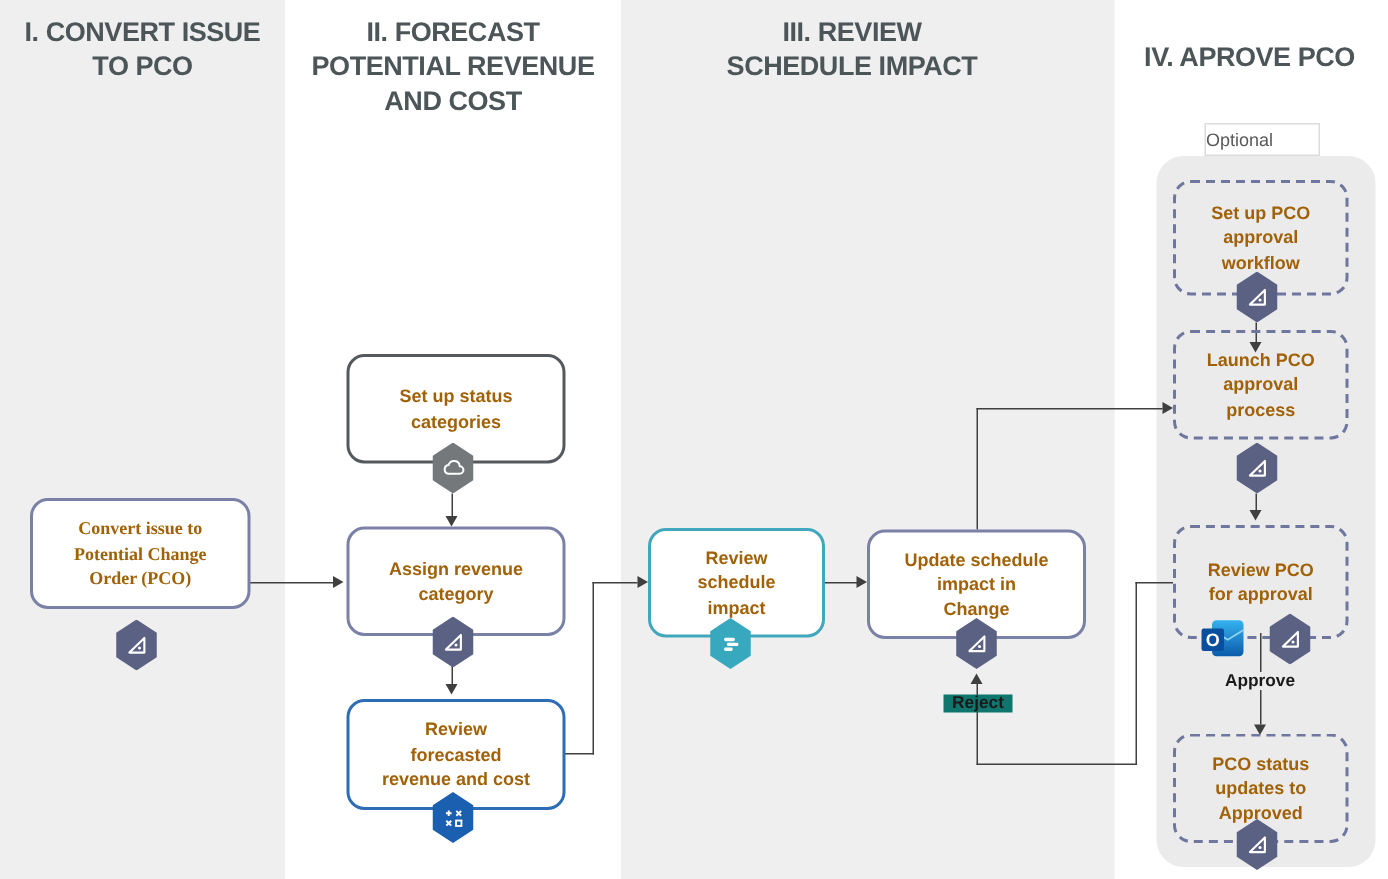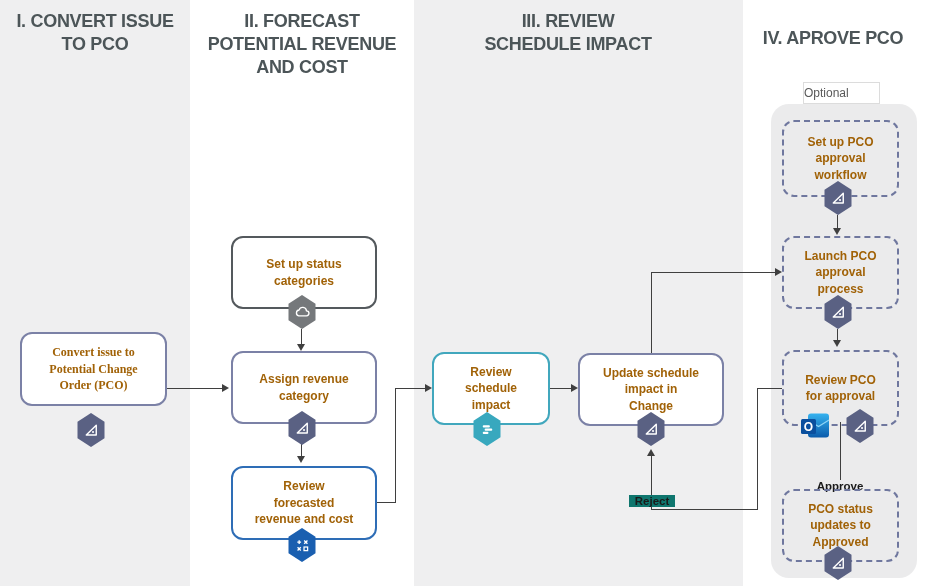--- a/index.html
+++ b/index.html
@@ -16,21 +16,21 @@
   .hex{position:absolute;width:30px;height:34px;display:flex;align-items:center;justify-content:center;
        clip-path:polygon(50% 0%,95% 26%,95% 74%,50% 100%,5% 74%,5% 26%);z-index:3;}
   .hex svg{width:19px;height:19px;}
   .ln{position:absolute;background:#3f3f3f;z-index:1;}
   .ln.h{height:1.2px;}
   .ln.v{width:1.2px;}
   .ar{position:absolute;width:0;height:0;z-index:1;}
   .ar.right{border-left:7px solid #3f3f3f;border-top:4px solid transparent;border-bottom:4px solid transparent;}
   .ar.down{border-top:7px solid #3f3f3f;border-left:4px solid transparent;border-right:4px solid transparent;}
   .ar.up{border-bottom:7px solid #3f3f3f;border-left:4px solid transparent;border-right:4px solid transparent;}
-  .flowlabel{position:absolute;font-weight:700;font-size:11.5px;color:#1a1a1a;text-align:center;z-index:2;margin-top:32px;}
+  .flowlabel{position:absolute;font-weight:700;font-size:11.5px;color:#1a1a1a;text-align:center;z-index:2;}
   .optional{position:absolute;background:#ffffff;border:1px solid #dcdcdc;color:#595959;
             font-size:12px;text-align:left;line-height:20px;z-index:2;}
   .outlook{position:absolute;width:30px;height:27px;z-index:3;}
 </style>
 </head>
 <body>
 
 <div class="stage">
 
   <div class="band" style="left:0;width:190px;"></div>
@@ -105,21 +105,21 @@
 impact</div>
 
   <div class="node" style="left:578px;top:353px;width:142px;height:69px;border:2.5px solid #7b81a6;">Update schedule
 impact in
 Change</div>
 
   <div class="node dashed" style="left:782px;top:120px;width:113px;height:73px;border:2.5px dashed #6f779e;">Set up PCO
 approval
 workflow</div>
 
-  <div class="node dashed" style="left:782px;top:236px;width:113px;height:69px;border:2.5px dashed #6f779e;">Launch PCO
+  <div class="node dashed" style="left:782px;top:220px;width:113px;height:69px;border:2.5px dashed #6f779e;">Launch PCO
 approval
 process</div>
 
   <div class="node dashed" style="left:782px;top:350px;width:113px;height:72px;border:2.5px dashed #6f779e;">Review PCO
 for approval</div>
 
   <div class="node dashed" style="left:782px;top:489px;width:113px;height:69px;border:2.5px dashed #6f779e;">PCO status
 updates to
 Approved</div>
 

